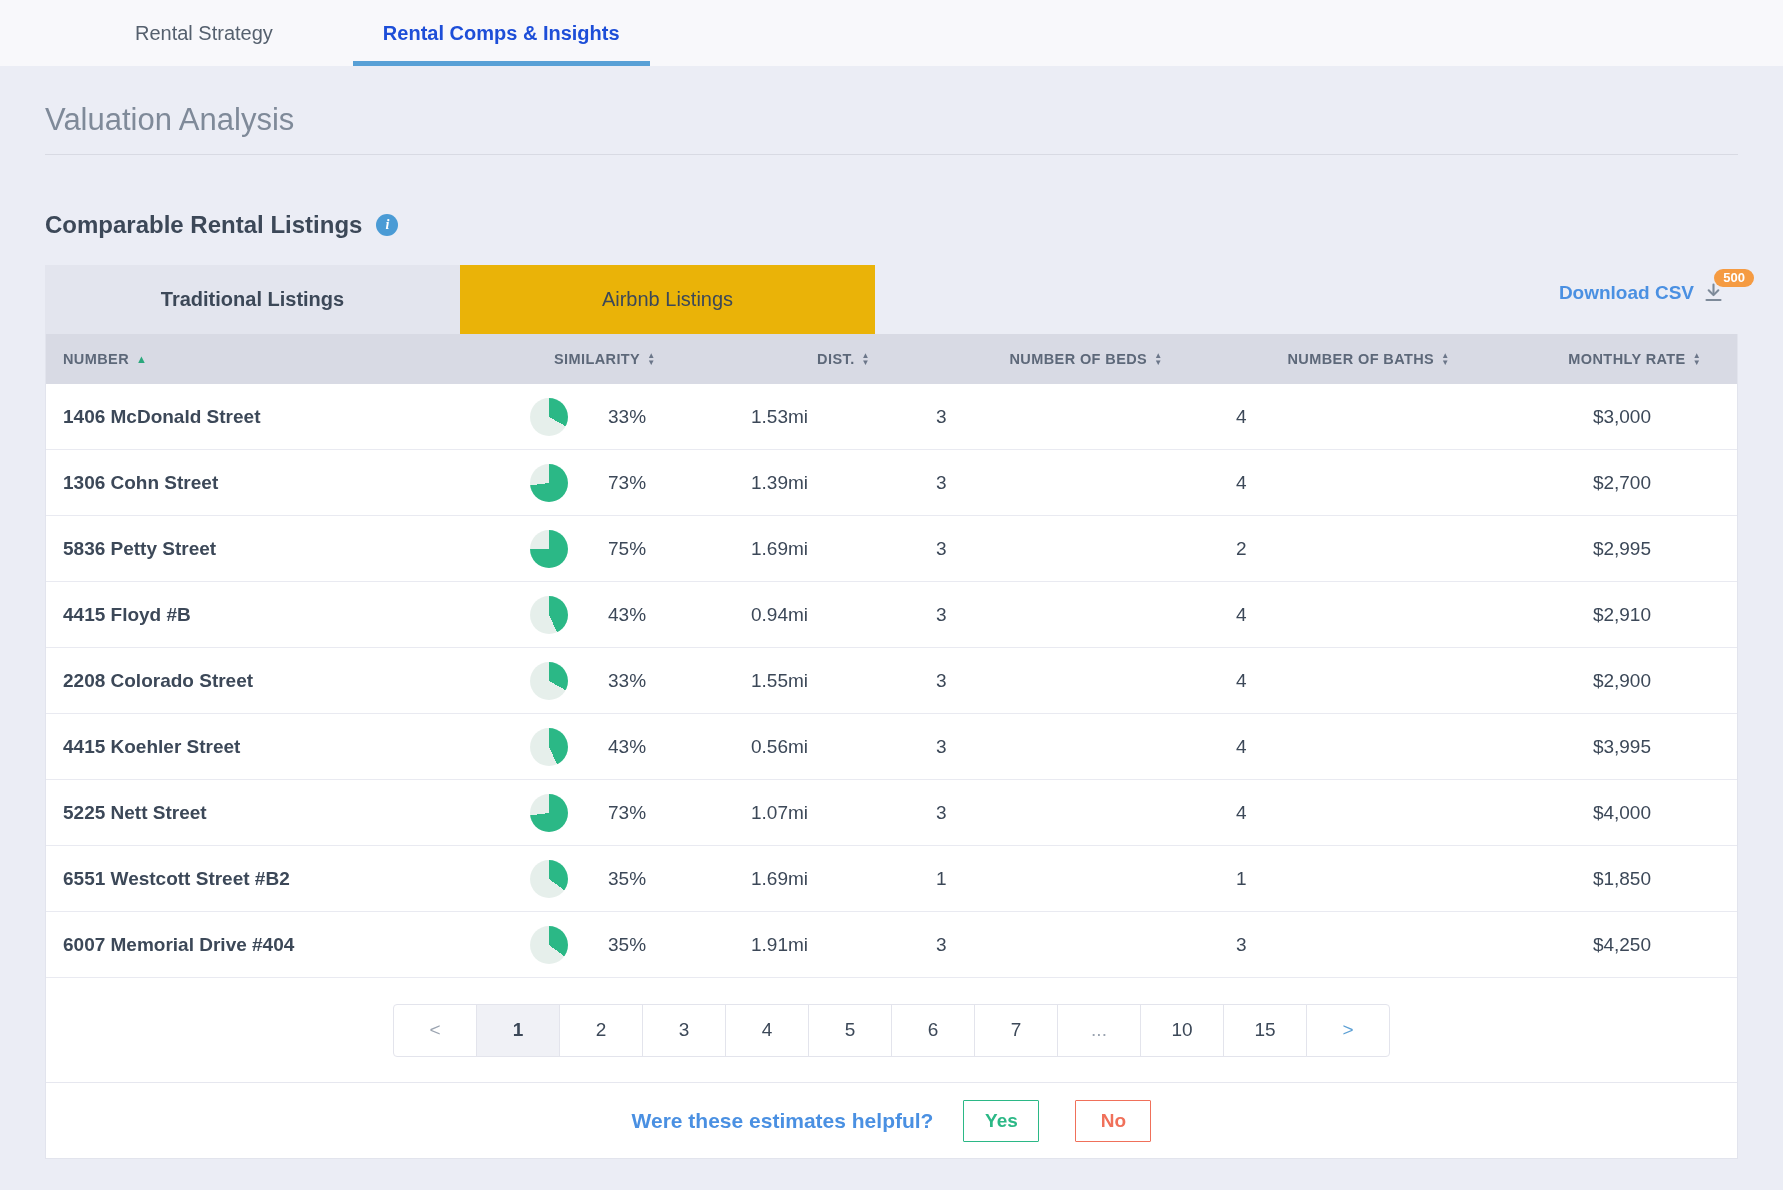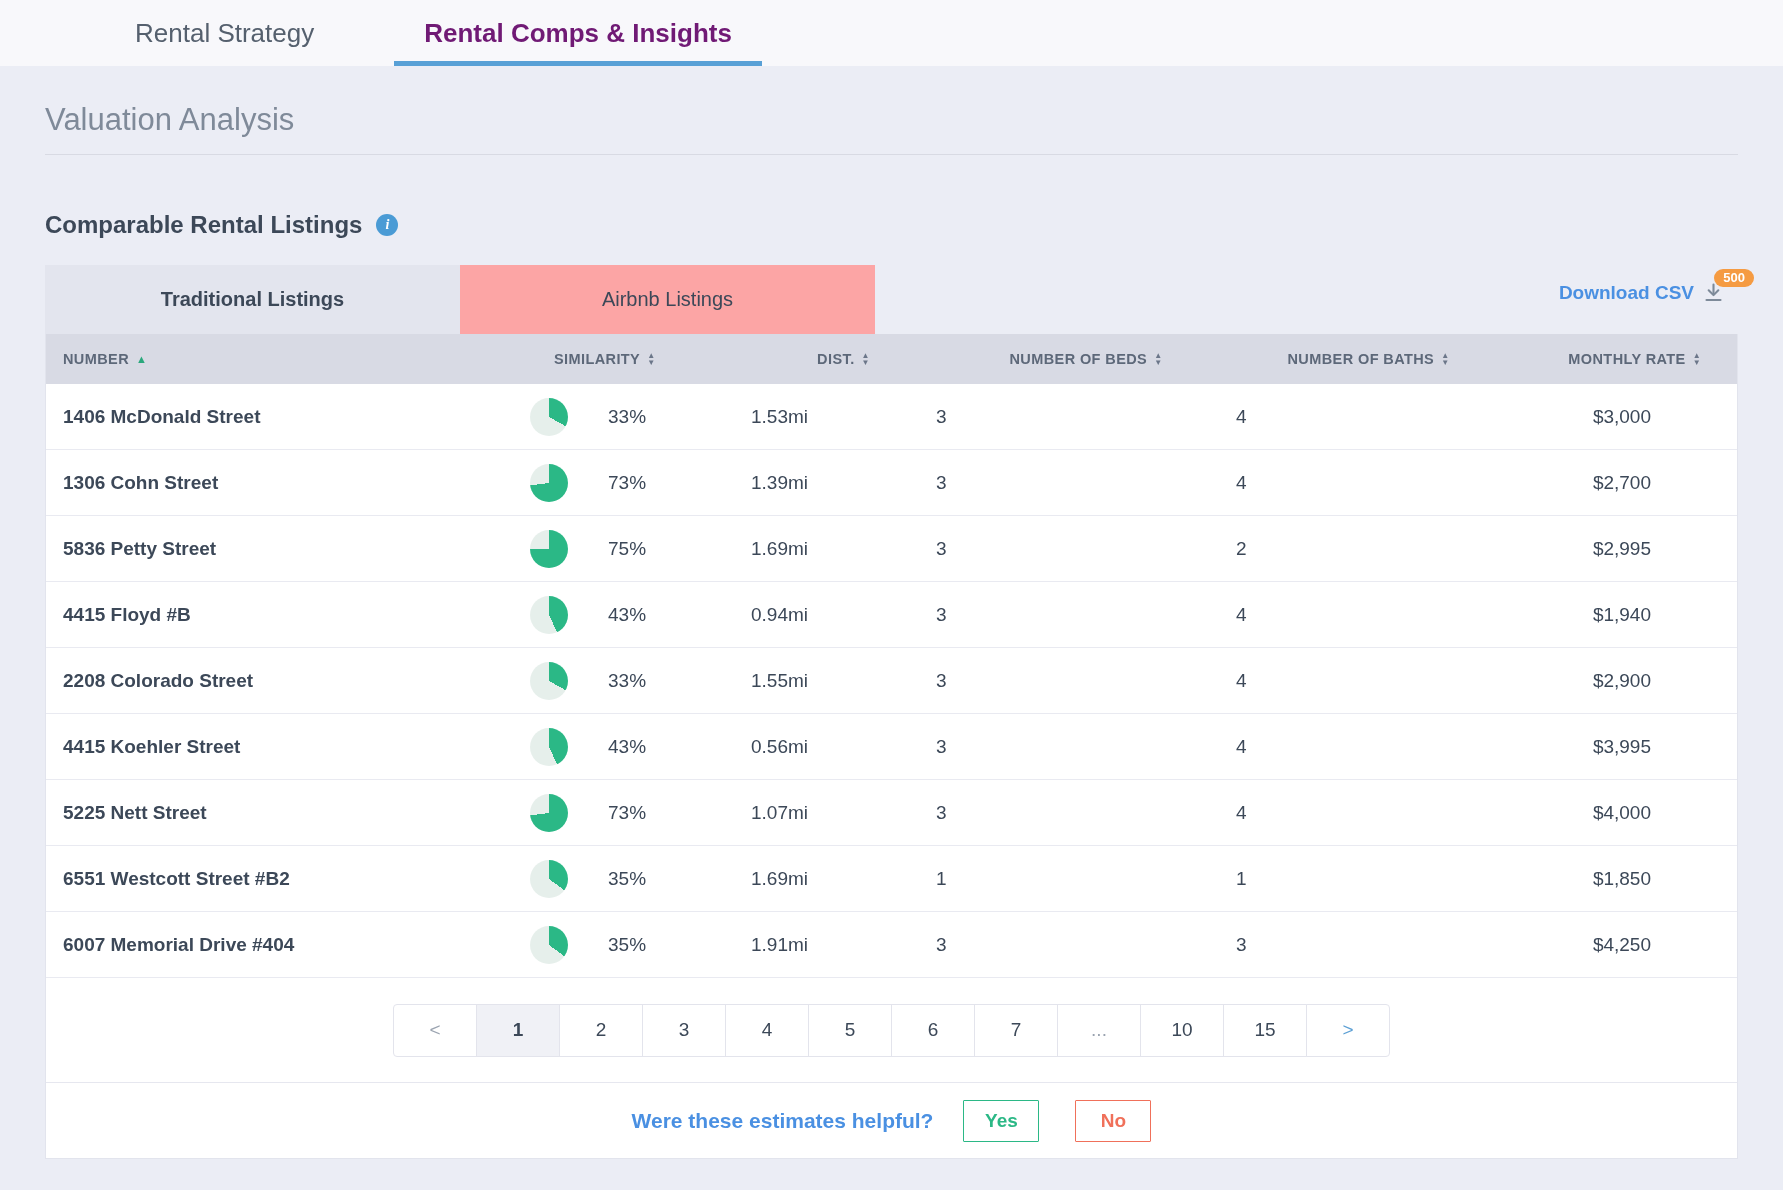--- a/index.html
+++ b/index.html
@@ -16,26 +16,26 @@
     background: #f8f8fb;
     display: flex;
     align-items: stretch;
     padding-left: 105px;
     gap: 50px;
   }
   .top-tab {
     display: flex;
     align-items: center;
     padding: 0 30px;
-    font-size: 26px;
+    font-size: 20px;
     color: #55606e;
     position: relative;
     cursor: pointer;
   }
-  .top-tab.active { color: #701a75; font-weight: 700; }
+  .top-tab.active { color: #1d4ed8; font-weight: 700; }
   .top-tab.active .underline {
     position: absolute; left: 0; right: 0; bottom: 0;
     height: 5px; background: #58a0d6;
   }
 
   
   .main { padding: 0 45px; }
   h1.page-title {
     margin-top: 36px;
     font-size: 31px;
@@ -65,21 +65,21 @@
     margin-top: 26px;
     display: flex;
     align-items: center;
     justify-content: space-between;
   }
   .subtabs { display: flex; }
   .subtab {
     width: 415px; height: 69px;
     display: flex; align-items: center; justify-content: center;
     font-size: 20px; color: #3c4858;
-    background: #fca5a5;
+    background: #eab308;
     cursor: pointer;
   }
   .subtab.active { background: #e3e5ee; font-weight: 700; }
   .download {
     position: relative;
     display: flex; align-items: center; gap: 9px;
     color: #4a90e2; font-weight: 700; font-size: 19px;
     cursor: pointer;
     margin-right: 14px; margin-top: -14px;
   }
@@ -285,21 +285,21 @@
         </div>
         <div class="trow">
           <div class="td address">4415 Floyd #B</div>
           <div class="td sim">
             <span class="pie" style="background:conic-gradient(#2bb886 0 43%, #e6efeb 43% 100%)"></span>
             <span>43%</span>
           </div>
           <div class="td dist">0.94mi</div>
           <div class="td beds">3</div>
           <div class="td baths">4</div>
-          <div class="td rate">$1,940</div>
+          <div class="td rate">$2,910</div>
         </div>
         <div class="trow">
           <div class="td address">2208 Colorado Street</div>
           <div class="td sim">
             <span class="pie" style="background:conic-gradient(#2bb886 0 33%, #e6efeb 33% 100%)"></span>
             <span>33%</span>
           </div>
           <div class="td dist">1.55mi</div>
           <div class="td beds">3</div>
           <div class="td baths">4</div>

